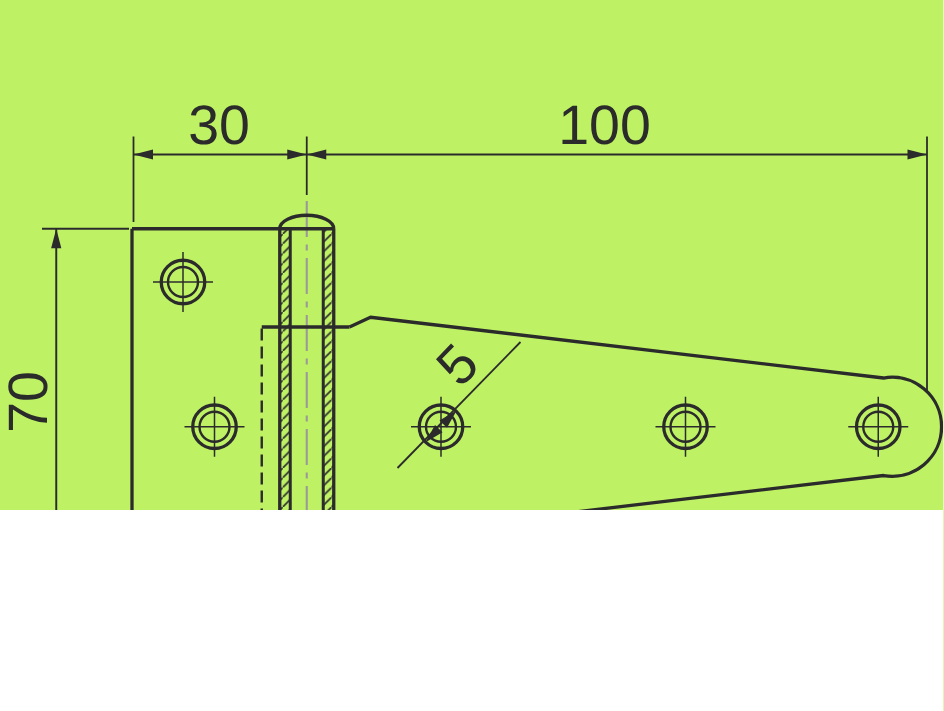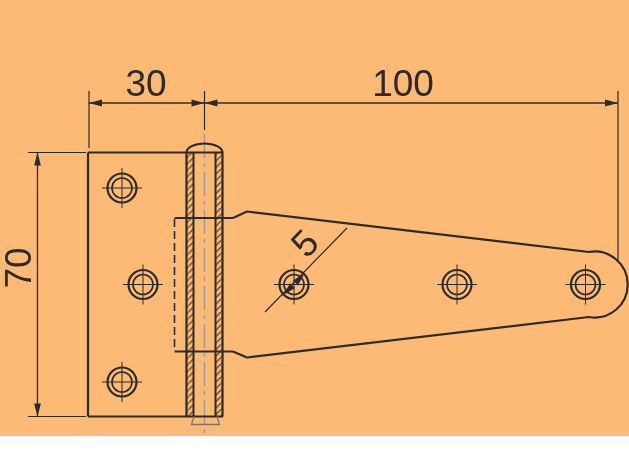--- a/index.html
+++ b/index.html
@@ -3,22 +3,22 @@
 <meta charset="utf-8">
 <style>
   html, body {
     margin: 0;
     padding: 0;
     background: #ffffff;
   }
   .canvas {
     position: relative;
     width: 629px;
-    height: 436px;
-    background: #fdba74;
+    height: 340px;
+    background: #bef264;
     overflow: hidden;
     font-family: "Liberation Sans", sans-serif;
   }
   svg { display: block; }
   text.dim {
     font-family: "Liberation Sans", sans-serif;
     font-size: 37px;
     fill: #2b2b2b;
   }
 </style>

